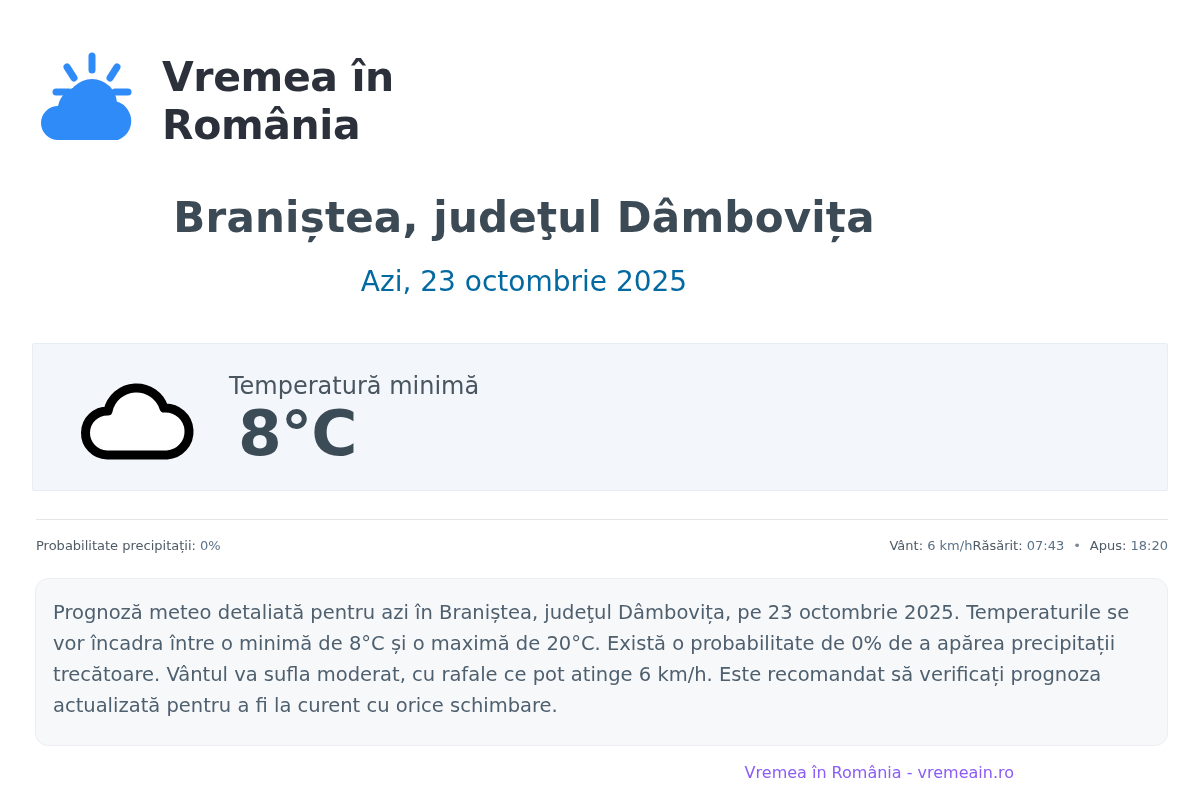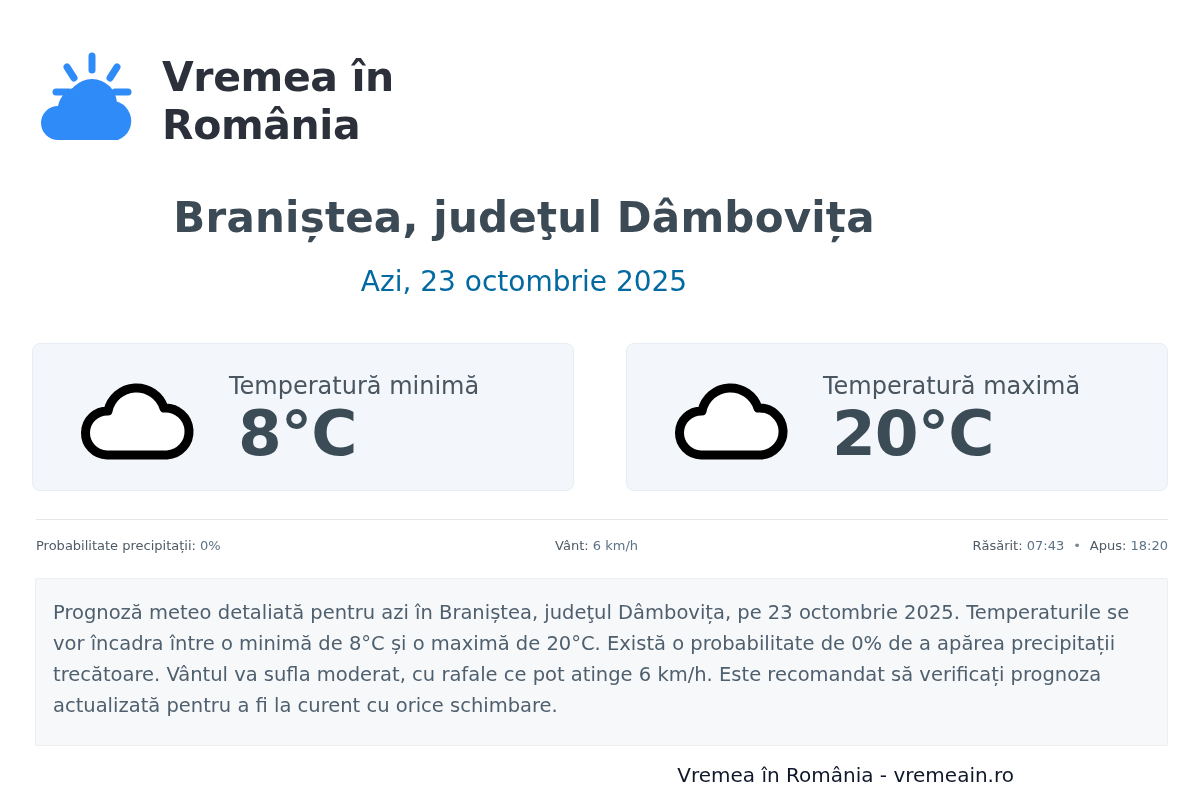--- a/index.html
+++ b/index.html
@@ -78,21 +78,21 @@
     top: 343px;
     width: 1136px;
     display: flex;
     gap: 52px;
   }
   .temp-card {
     flex: 1 1 0;
     height: 148px;
     background: #f3f7fc;
     border: 1px solid #e7edf4;
-    border-radius: 8px;
+    border-radius: 2px;
     box-sizing: border-box;
     display: flex;
     align-items: center;
     padding: 8px 0 0 44px;
     gap: 30px;
   }
   .cloud-icon {
     flex: 0 0 122px;
     width: 122px;
     height: 92px;
@@ -139,56 +139,56 @@
     width: 1132px;
     display: flex;
     align-items: center;
     font-size: 13px;
     color: #4e5b66;
   }
   .stat {
     white-space: nowrap;
   }
   .stat-precip { flex: 0 0 auto; text-align: left; }
-  .stat-wind  { flex: 1 1 auto; text-align: center; }
+  .stat-wind  { flex: 1 1 auto; text-align: right; }
   .stat-sun   { flex: 0 0 auto; text-align: right; }
   .stat-val {
     color: #5b7186;
   }
   .sun-sep {
     color: #7b8894;
     padding: 0 9px;
   }
 
   
   .desc-box {
     position: absolute;
     left: 35px;
     top: 578px;
     width: 1133px;
     height: 168px;
     box-sizing: border-box;
     background: #f7f8fa;
     border: 1px solid #eceef1;
-    border-radius: 2px;
+    border-radius: 13px;
     padding: 18px 26px 18px 17px;
   }
   .desc-text {
     font-size: 19.5px;
     line-height: 31px;
     color: #4e5f6e;
   }
 
   
   .footer {
     position: absolute;
     right: 34px;
     top: 763px;
-    font-size: 20px;
-    color: #0f172a;
+    font-size: 16px;
+    color: #8b5cf6;
     white-space: nowrap;
   }
 </style>
 </head>
 <body>
 
 <div class="page">
 
   <div class="header">
     <span class="logo-mark">
@@ -227,35 +227,20 @@
                    a22 22 0 0 1 3 47
                    z" fill="#ffffff" stroke="#000000" stroke-width="9" stroke-linejoin="round"></path>
         </svg>
       </span>
       <span class="temp-body">
         <span class="temp-label">Temperatură minimă</span>
         <span class="temp-value">8°C</span>
       </span>
     </div>
 
-    <div class="temp-card">
-      <span class="cloud-icon">
-        <svg viewBox="0 0 122 92" width="122" height="92" aria-hidden="true">
-          <path d="M30 80
-                   a22 22 0 0 1 1 -44
-                   a29 29 0 0 1 56 -3
-                   a22 22 0 0 1 3 47
-                   z" fill="#ffffff" stroke="#000000" stroke-width="9" stroke-linejoin="round"></path>
-        </svg>
-      </span>
-      <span class="temp-body">
-        <span class="temp-label">Temperatură maximă</span>
-        <span class="temp-value">20°C</span>
-      </span>
-    </div>
 
   </div>
 
   <div class="divider"></div>
 
   <div class="stats">
     <span class="stat stat-precip"><span>Probabilitate precipitații:</span>
       <span class="stat-val">0%</span></span>
 
     <span class="stat stat-wind"><span>Vânt:</span>

